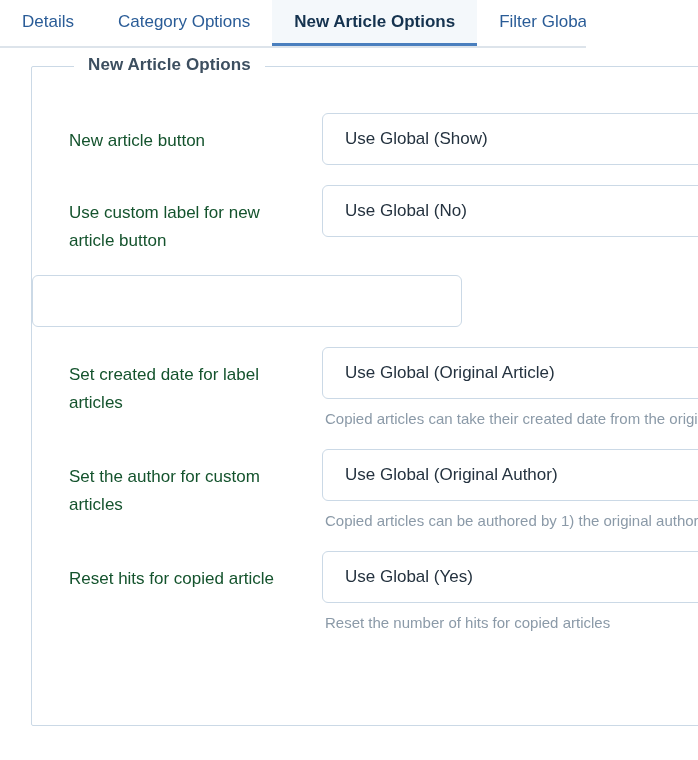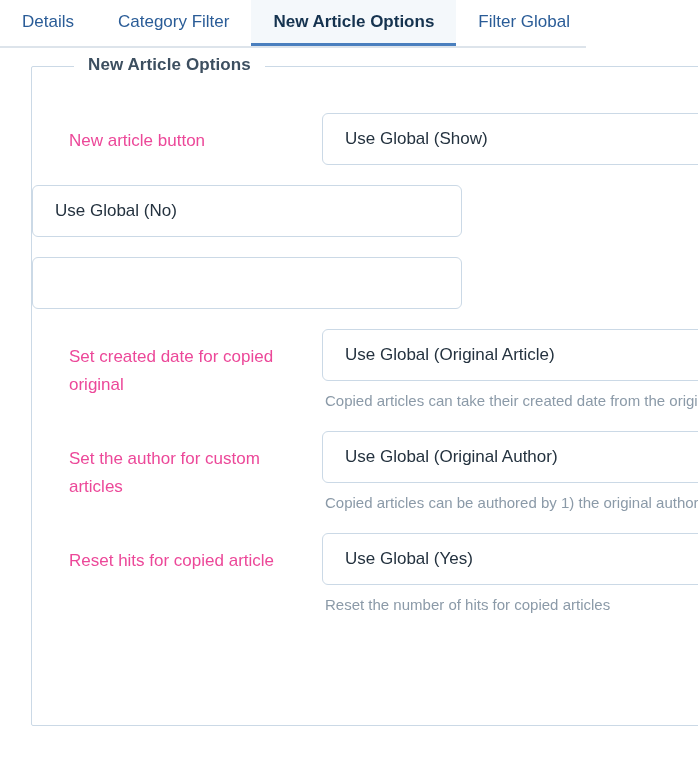--- a/index.html
+++ b/index.html
@@ -96,21 +96,21 @@
   }
 
   .row-label {
     width: 290px;
     flex: 0 0 290px;
     padding-left: 37px;
     padding-right: 14px;
     padding-top: 14px;
     font-size: 17px;
     line-height: 28px;
-    color: #ec4899;
+    color: #14532d;
     font-family: "Liberation Sans", sans-serif;
   }
 
   .row-control {
     flex: 0 0 auto;
     width: 430px;
   }
 
   .control-box {
     width: 430px;
@@ -138,53 +138,54 @@
     color: #8b9aa8;
     white-space: nowrap;
     font-family: "Liberation Sans", sans-serif;
   }
 </style>
 </head>
 <body>
 
 <div class="tab-strip">
   <button class="tab">Details</button>
-  <button class="tab">Category Filter</button>
+  <button class="tab">Category Options</button>
   <button class="tab is-active">New Article Options</button>
   <button class="tab">Filter Global</button>
   <button class="tab">Table Options</button>
 </div>
 
 <div class="panel">
   <div class="fieldset">
     <div class="legend">New Article Options</div>
 
     <div class="form-rows">
 
       <div class="row">
         <div class="row-label">New article button</div>
         <div class="row-control">
           <div class="control-box">Use Global (Show)</div>
         </div>
       </div>
 
       <div class="row">
+        <div class="row-label">Use custom label for new article button</div>
         <div class="row-control">
           <div class="control-box">Use Global (No)</div>
         </div>
       </div>
 
       <div class="row">
         <div class="row-control">
           <div class="control-box text-input"></div>
         </div>
       </div>
 
       <div class="row">
-        <div class="row-label">Set created date for copied original</div>
+        <div class="row-label">Set created date for label articles</div>
         <div class="row-control">
           <div class="control-box">Use Global (Original Article)</div>
           <div class="help-text">Copied articles can take their created date from the original article</div>
         </div>
       </div>
 
       <div class="row">
         <div class="row-label">Set the author for custom articles</div>
         <div class="row-control">
           <div class="control-box">Use Global (Original Author)</div>

